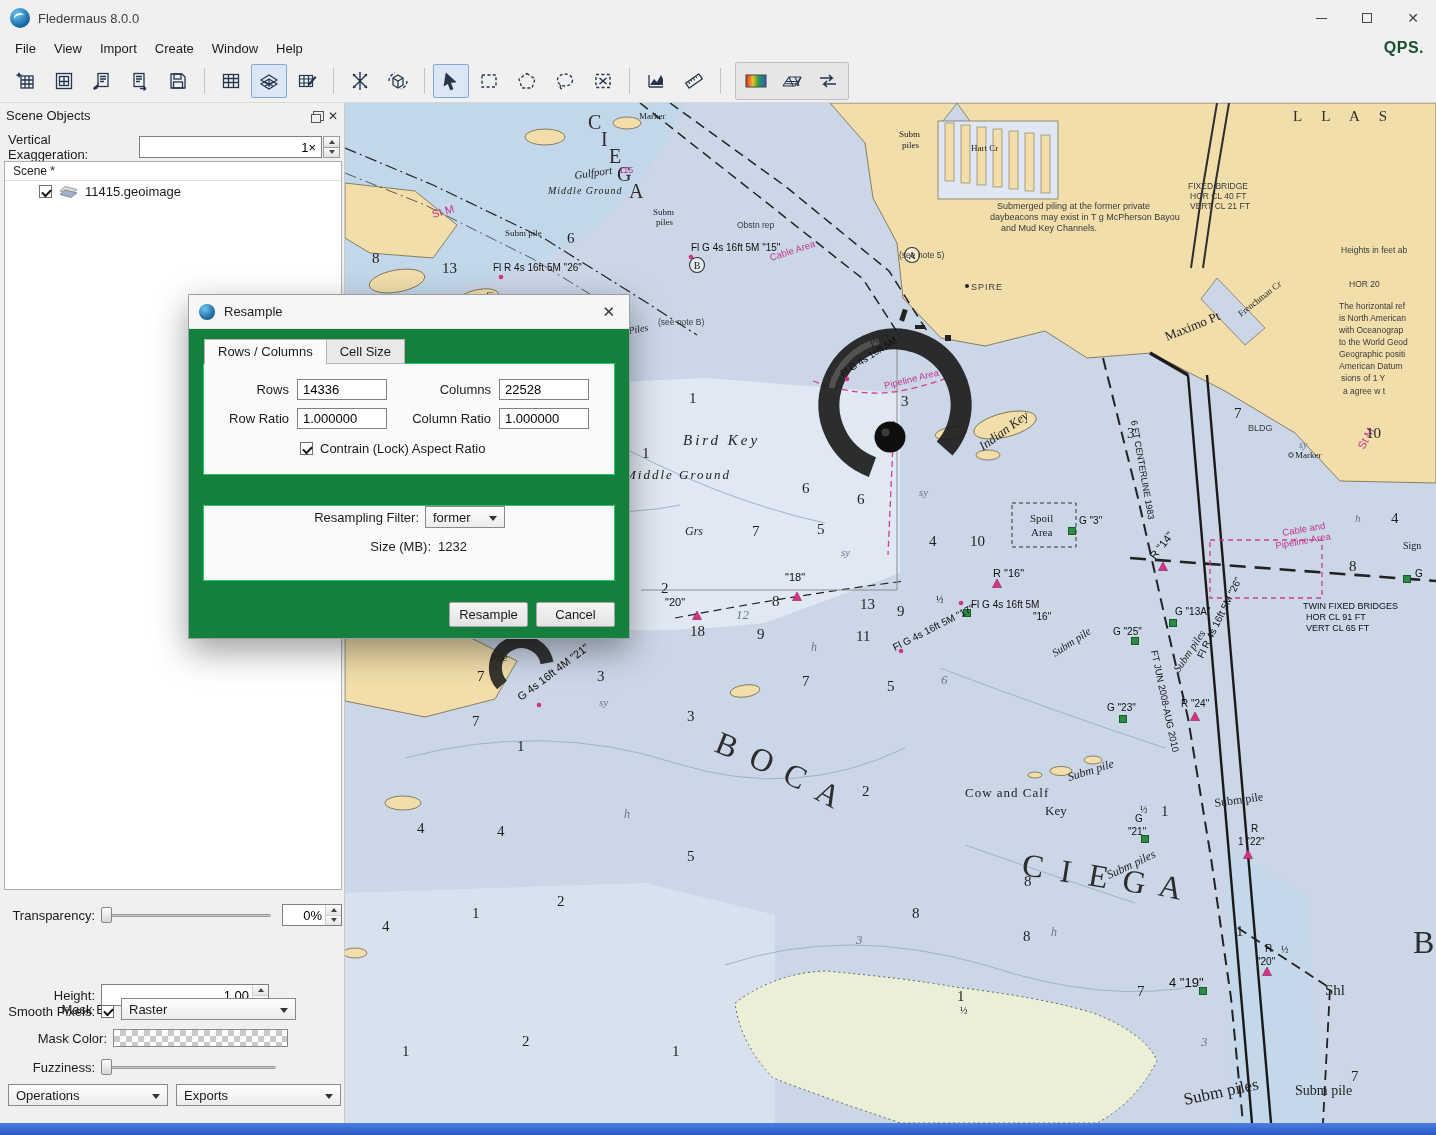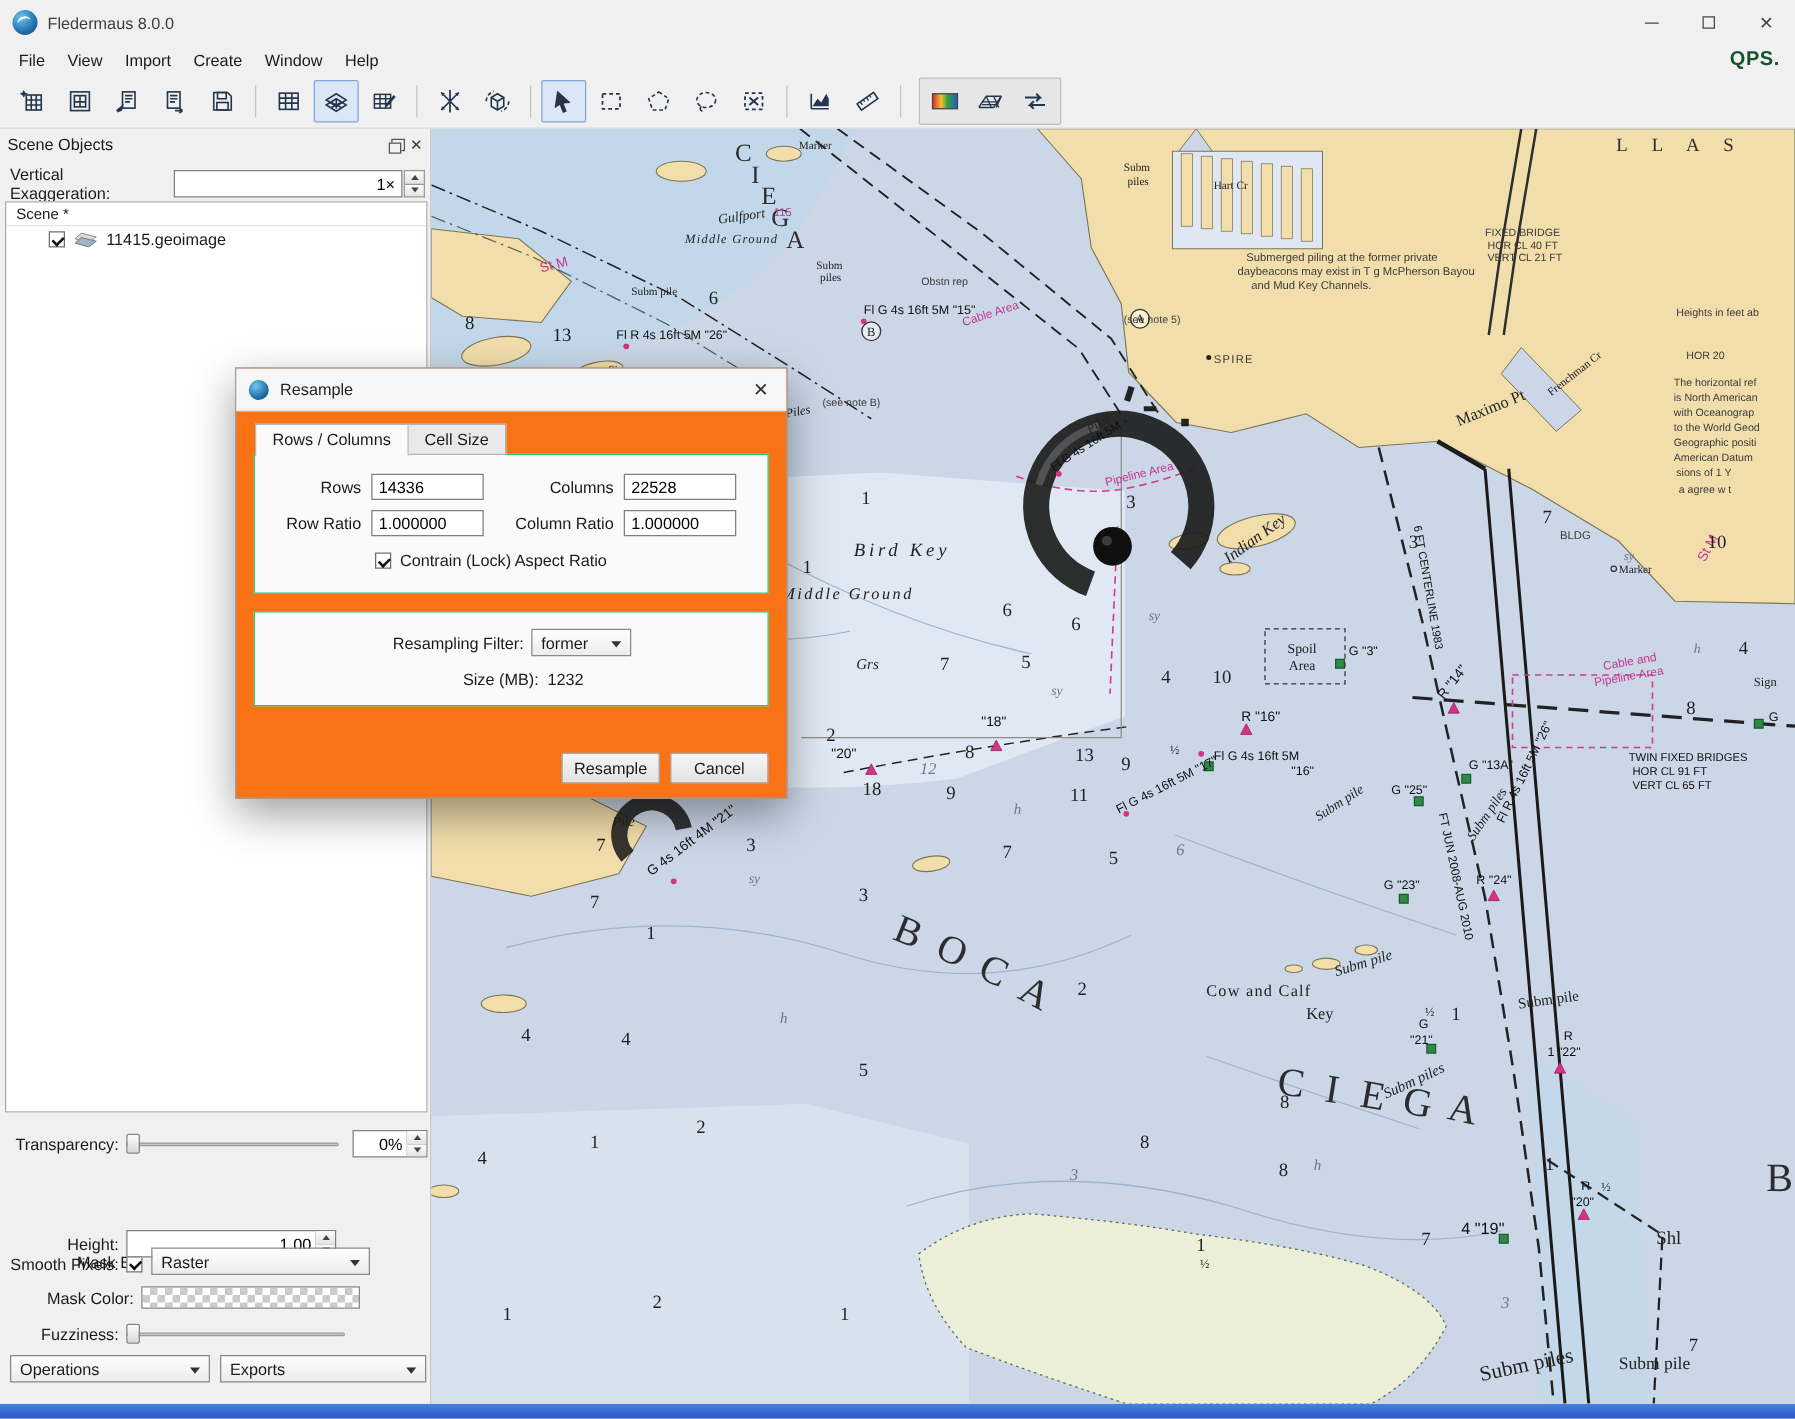--- a/index.html
+++ b/index.html
@@ -96,35 +96,35 @@
   .combo::after { content:""; position:absolute; right:7px; top:9px;
     border-left:4px solid transparent; border-right:4px solid transparent; border-top:5px solid #333; }
   .swatch { width:175px; height:18px; margin-left:6px; border:1px solid #8a8a8a;
     background-image:
       linear-gradient(45deg,#c9c9c9 25%,transparent 25%,transparent 75%,#c9c9c9 75%),
       linear-gradient(45deg,#c9c9c9 25%,#ffffff 25%,#ffffff 75%,#c9c9c9 75%);
     background-size:12px 12px; background-position:0 0,6px 6px; }
 
   
   .dialog { position:absolute; left:188px; top:294px; width:442px; height:345px;
-    background:#f97316; border:1px solid #98a0a8; box-shadow:0 12px 32px rgba(0,0,0,.38); z-index:20; }
+    background:#15803d; border:1px solid #98a0a8; box-shadow:0 12px 32px rgba(0,0,0,.38); z-index:20; }
   .dlg-titlebar { height:34px; background:#f6f6f6; display:flex; align-items:center;
     padding:0 10px; border-bottom:1px solid #e4e4e4; }
   .dlg-icon { width:16px; height:16px; border-radius:50%;
     background:radial-gradient(circle at 35% 30%, #6ec6f0, #1e6fa8 62%, #12486e); flex:none; }
   .dlg-title { margin-left:9px; font-size:13px; color:#222; }
   .dlg-close { margin-left:auto; font-size:15px; color:#333; padding:2px 4px; }
   .tabs { display:flex; margin:10px 0 0 15px; position:relative; z-index:2; }
   .tab { height:25px; line-height:23px; padding:0 13px; border:1px solid #b5b5b5;
     background:#e9e9e9; font-size:13px; }
   .tab.sel { background:#fafafa; border-bottom-color:#fafafa; height:26px; margin-bottom:-1px; }
   .tab + .tab { border-left:none; }
   .gbox { position:relative; margin:0 14px; border:1px solid #22c55e; background:#fafafa; }
   .box1 { margin-top:-1px; height:112px; padding-top:7px; }
-  .box2 { margin-top:14px; height:76px; padding-top:13px; }
+  .box2 { margin-top:30px; height:76px; }
   .frow { display:flex; align-items:center; margin-top:8px; }
   .flab1 { width:85px; text-align:right; flex:none; }
   .flab2 { width:80px; text-align:right; margin-left:24px; flex:none; }
   .fin { width:90px; height:21px; margin-left:8px; border:1px solid #7f7f7f; background:#fff;
     padding:0 5px; font:13px "Liberation Sans",sans-serif; }
   .chkrow { display:flex; align-items:center; margin:12px 0 0 96px; gap:7px; }
   .filter-row { display:flex; align-items:center; }
   .filter-label { width:215px; text-align:right; flex:none; }
   .filter-combo { width:80px; margin-left:6px; }
   .size-row { display:flex; margin-top:11px; }

